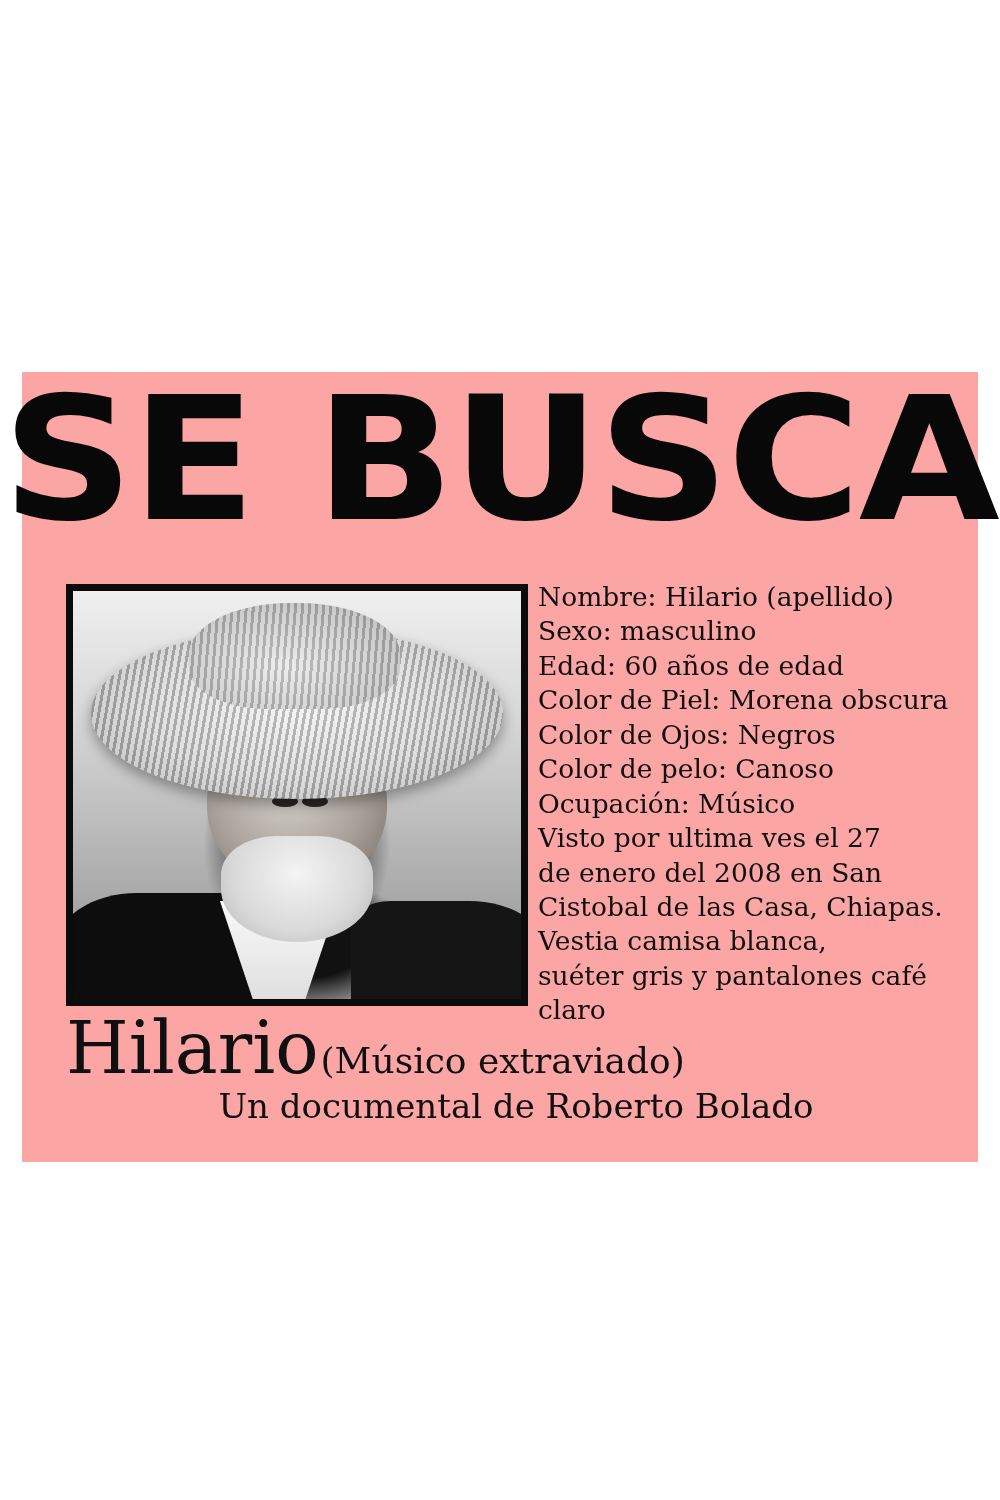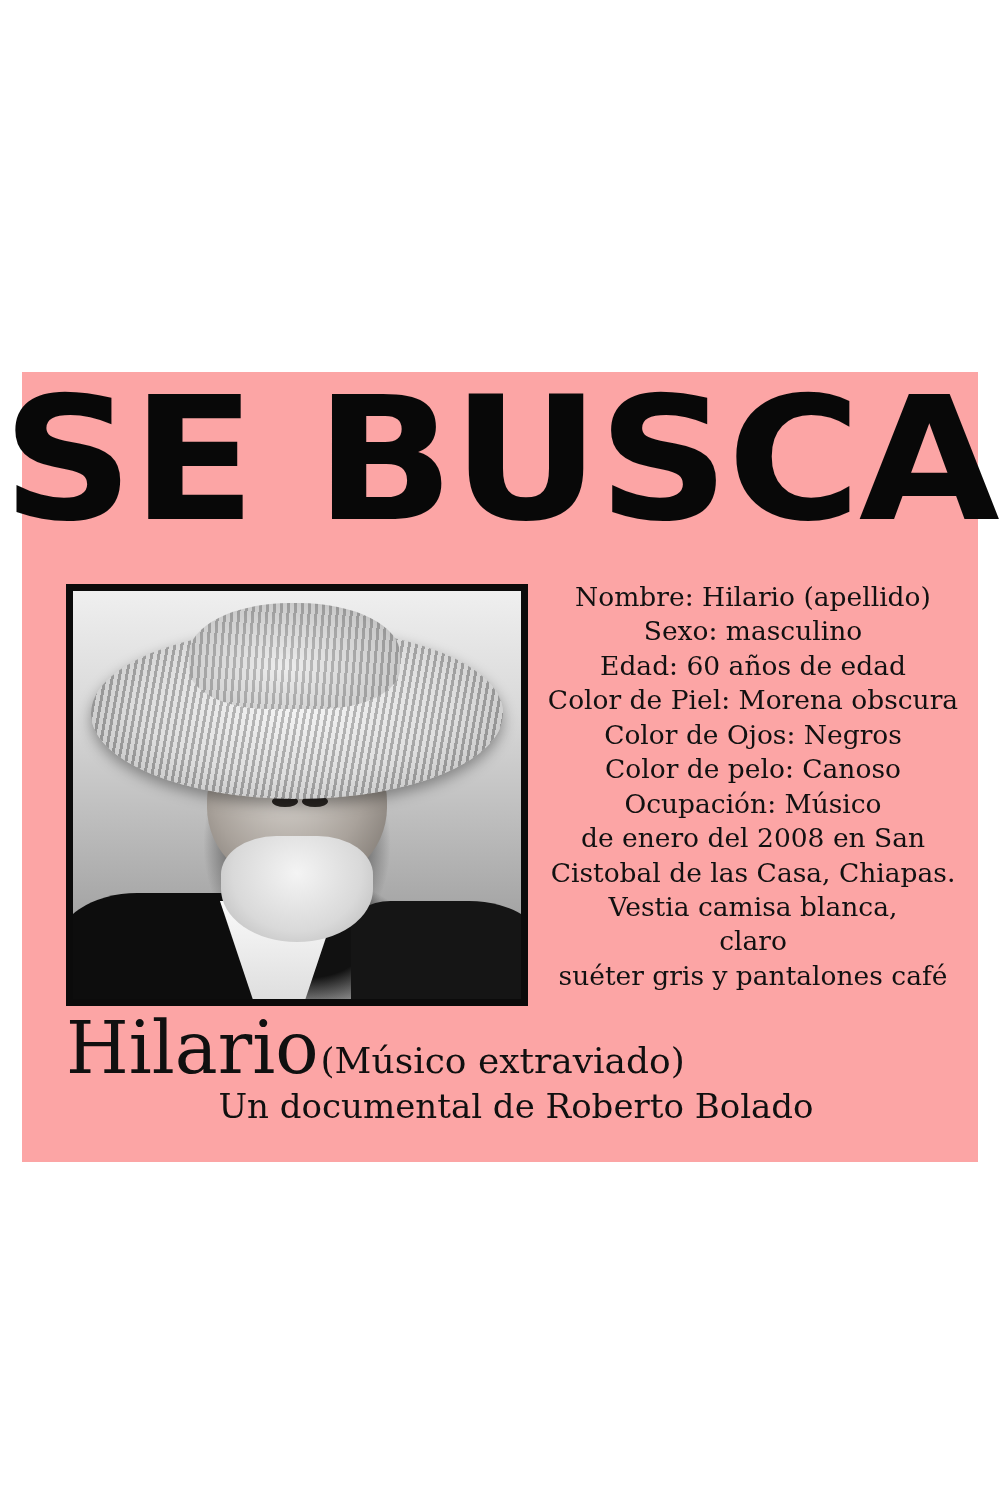--- a/index.html
+++ b/index.html
@@ -146,21 +146,20 @@
     height: 26%;
     background: linear-gradient(180deg, #fafafa 0%, #dcdcdc 100%);
     clip-path: polygon(20% 0, 80% 0, 62% 100%, 38% 100%);
   }
 
   .details {
     position: absolute;
     left: 516px;
     top: -4px;
     width: 430px;
-    text-align: center;
   }
   .details p {
     margin: 0;
     font-family: "DejaVu Serif", serif;
     font-size: 26.5px;
     line-height: 1.30;
     color: #111;
     white-space: nowrap;
   }
 
@@ -224,25 +223,26 @@
     </div>
 
     <div class="details">
       <p>Nombre: Hilario (apellido)</p>
       <p>Sexo: masculino</p>
       <p>Edad: 60 años de edad</p>
       <p>Color de Piel: Morena obscura</p>
       <p>Color de Ojos: Negros</p>
       <p>Color de pelo: Canoso</p>
       <p>Ocupación: Músico</p>
+      <p>Visto por ultima ves el 27</p>
       <p>de enero del 2008 en San</p>
       <p>Cistobal de las Casa, Chiapas.</p>
       <p>Vestia camisa blanca,</p>
+      <p>suéter gris y pantalones café</p>
       <p> claro</p>
-      <p>suéter gris y pantalones café</p>
     </div>
 
   </div>
 
   <div class="caption">
     <div class="name-line">
       <span class="name">Hilario</span>
       <span class="subtitle">(Músico extraviado)</span>
     </div>
     <div class="credit">Un documental de Roberto Bolado</div>

